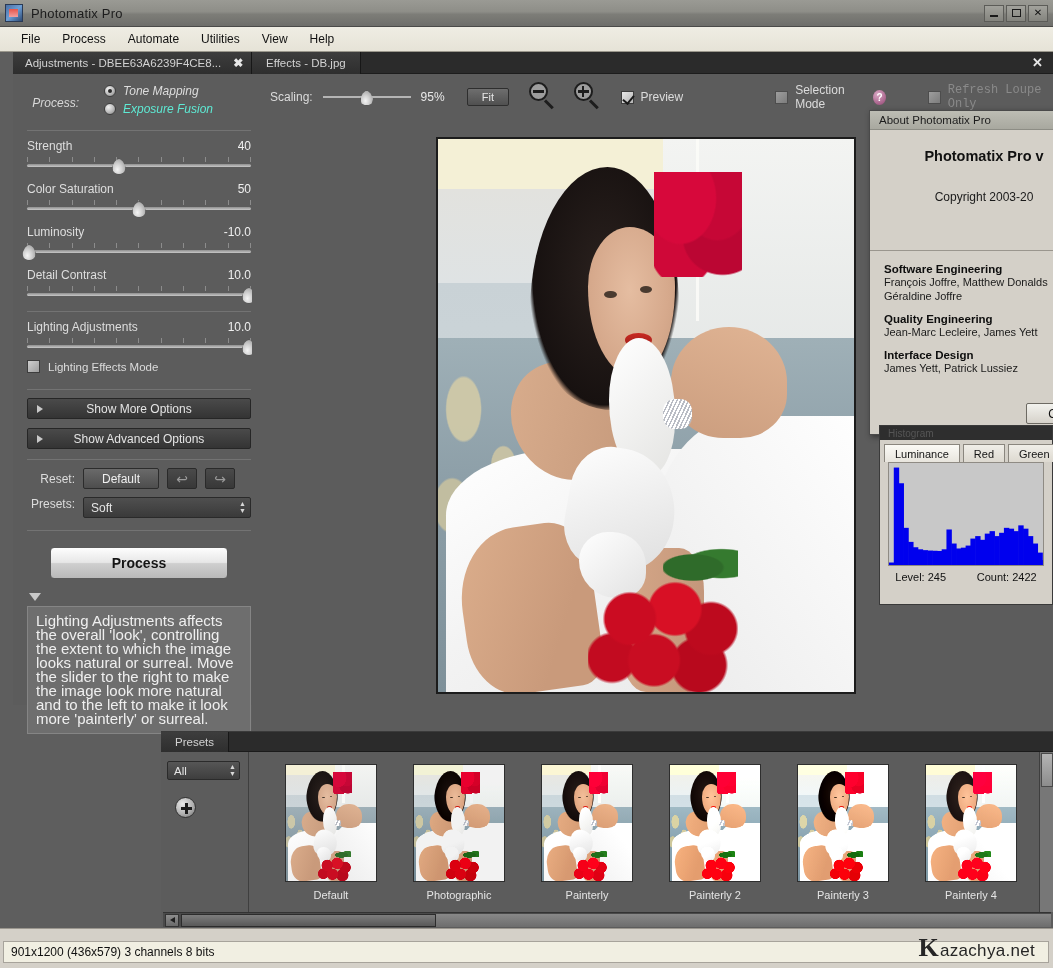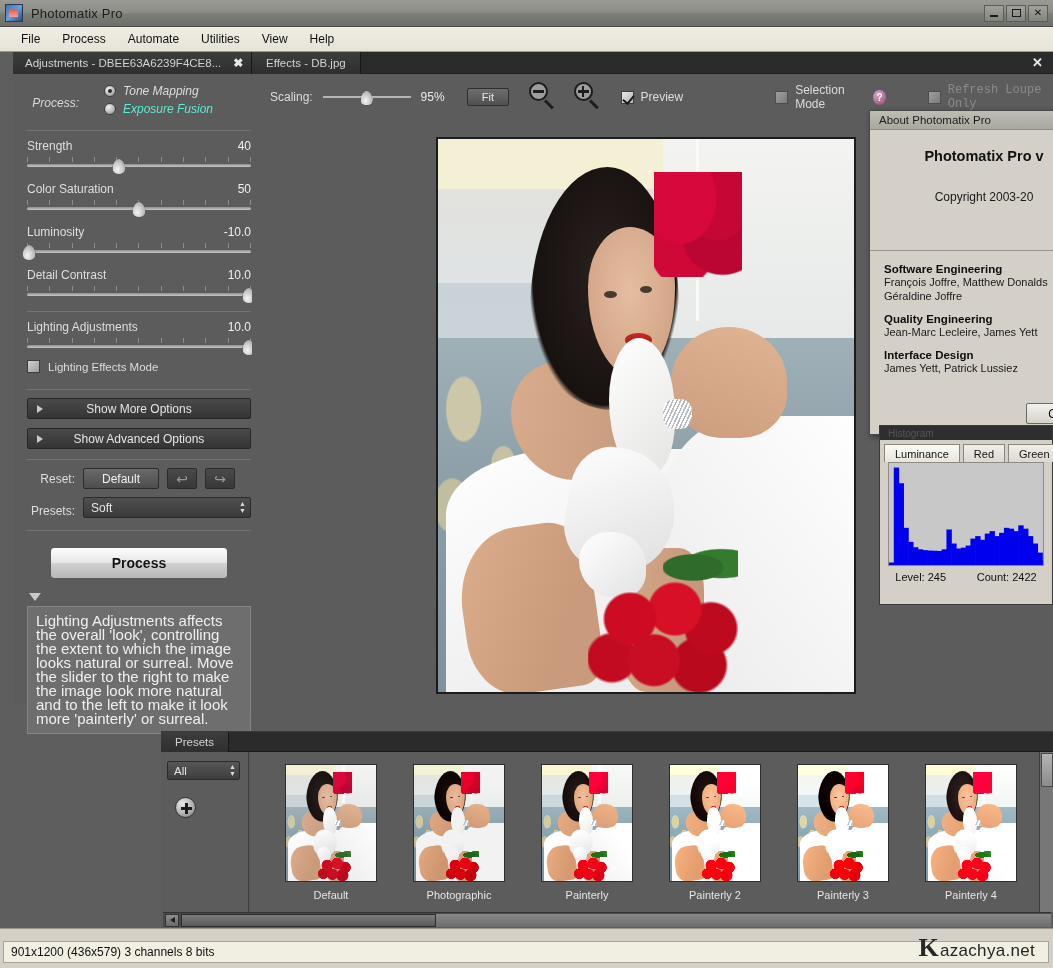--- a/index.html
+++ b/index.html
@@ -161,21 +161,21 @@
     display:flex;align-items:center;justify-content:center;
     color:#efefef; font-size:12px;
   }
   .arrow-btn {
     width: 30px; height: 21px;
     background: linear-gradient(to bottom,#4a4a4a,#383838);
     border: 1px solid #2a2a2a; border-radius:2px;
     display:flex;align-items:center;justify-content:center;
     color:#9a9a9a; font-size:14px;
   }
-  .presets-row { display:flex; align-items:flex-end; gap:8px; }
+  .presets-row { display:flex; align-items:flex-start; gap:8px; }
   .presets-lbl { color:#dcdcdc; font-size:12px; width:48px; text-align:right; }
 
   .process-btn {
     width: 178px; height: 32px; margin: 16px auto 0 auto;
     background: linear-gradient(to bottom,#fdfdfd 0%,#e7e7e7 48%,#cfcfcf 52%,#b9b9b9 100%);
     border: 1px solid #5a5a5a; border-radius: 4px;
     display:flex;align-items:center;justify-content:center;
     color:#151515; font-size:14px; font-weight:bold;
   }
 

